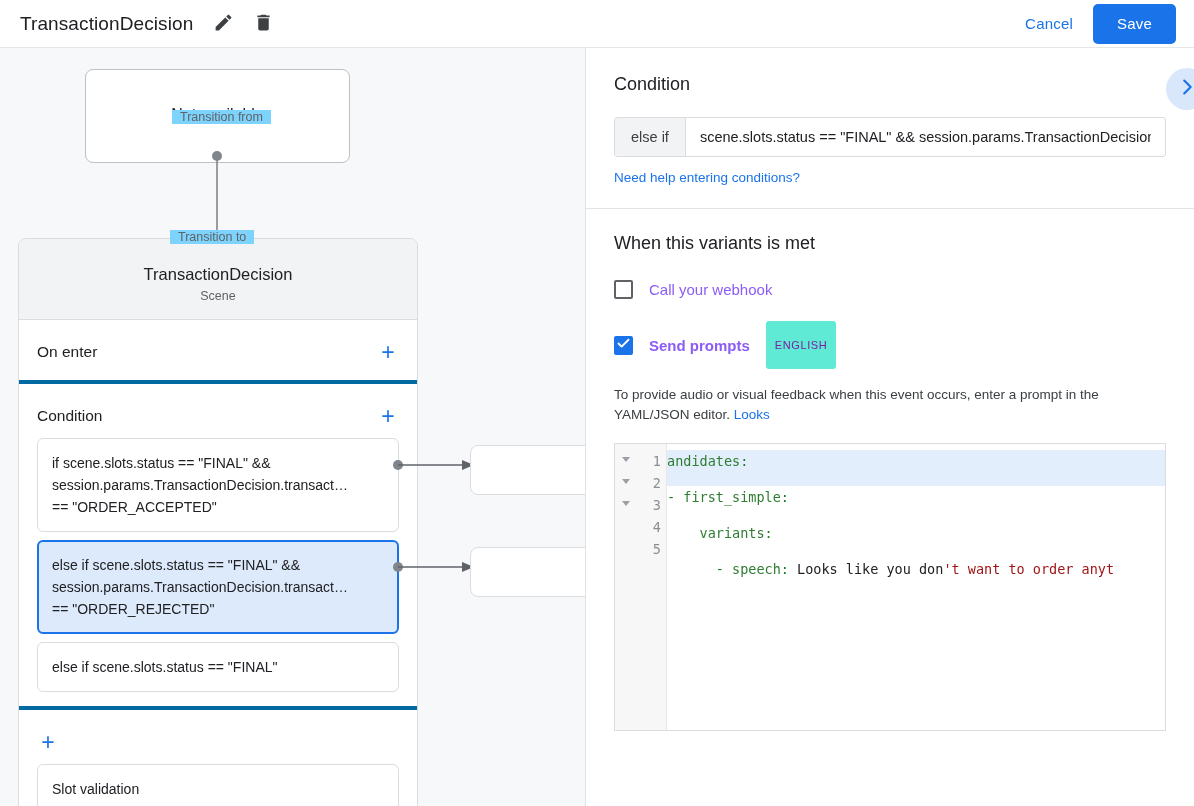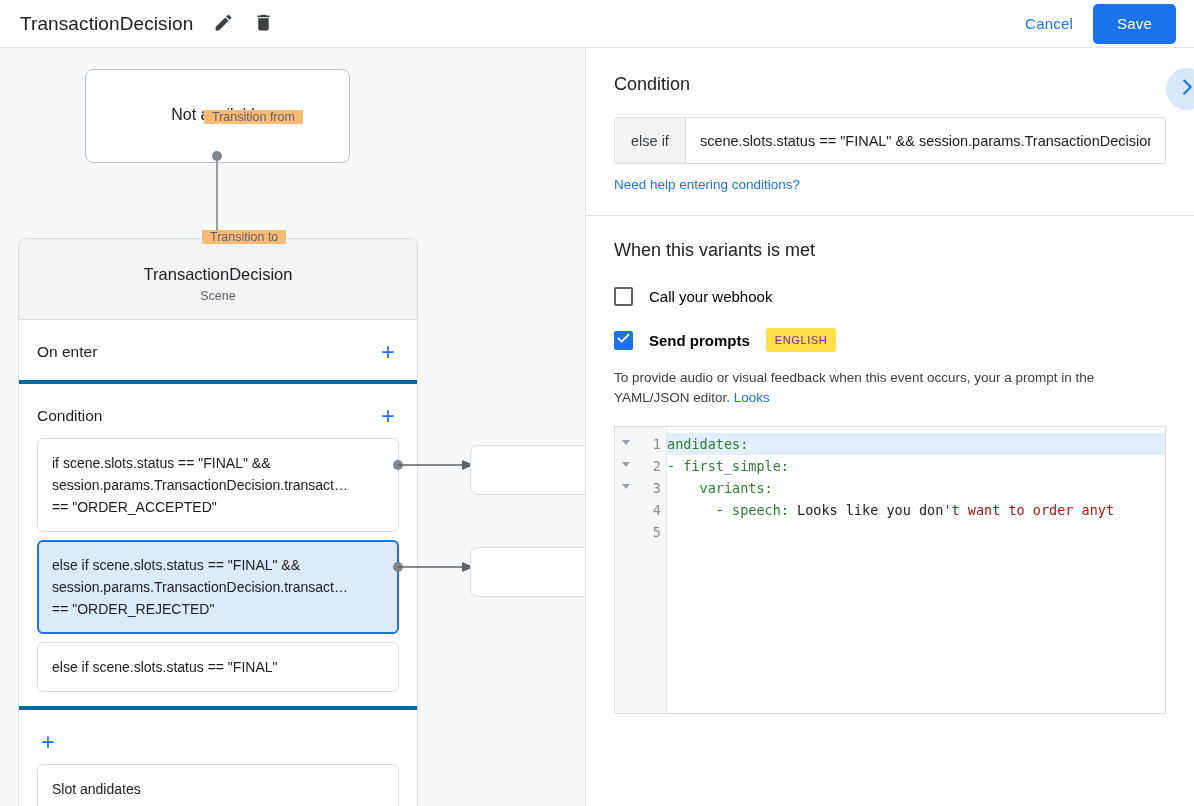--- a/index.html
+++ b/index.html
@@ -70,26 +70,25 @@
   
   .fieldset-box {
     position: absolute;
     border: 1px solid #bdc1c6;
     border-radius: 8px;
     background: #ffffff;
   }
   .fieldset-legend {
     position: absolute;
     top: -8px;
-    background: #fdba74;
+    background: #7dd3fc;
     padding: 0 8px;
     font-size: 12.5px;
     color: #5f6368;
     white-space: nowrap;
-    margin-left: 32px;
   }
 
   #transition-from-box {
     left: 85px; top: 21px;
     width: 265px; height: 94px;
   }
   #transition-from-legend { left: 88px; }
   #transition-from-value {
     position: absolute;
     left: 0; right: 0; top: 36px;
@@ -208,21 +207,21 @@
     width: 42px; height: 42px;
     border-radius: 50%;
     background: #d9e7fb;
     display: flex; align-items: center; justify-content: center;
     cursor: pointer;
   }
   #condition-row {
     display: flex;
     border: 1px solid #dadce0;
     border-radius: 3px;
-    height: 47px;
+    height: 40px;
     overflow: hidden;
     background: #fff;
   }
   #condition-prefix {
     background: #f1f3f4;
     border-right: 1px solid #dadce0;
     display: flex; align-items: center;
     padding: 0 16px;
     font-size: 14.5px;
     color: #3c4043;
@@ -259,30 +258,30 @@
     flex: 0 0 auto;
   }
   .cbox.checked {
     background: #1a73e8;
     border-color: #1a73e8;
     display: flex; align-items: center; justify-content: center;
   }
   .check-label {
     margin-left: 16px;
     font-size: 15px;
-    color: #000000;
+    color: #8b5cf6;
   }
   .check-label.bold { font-weight: bold; }
   #lang-badge {
     margin-left: 16px;
-    background: #fde047;
+    background: #5eead4;
     color: #7b1fa2;
     font-size: 11px;
     letter-spacing: .6px;
-    padding: 6px 9px;
+    padding: 18px 9px;
     border-radius: 3px;
   }
   #prompts-desc {
     font-size: 13.5px;
     color: #3c4043;
     line-height: 20px;
     margin-top: -6px;
     margin-bottom: 18px;
   }
   #prompts-help-link { color: #1a73e8; text-decoration: none; cursor: pointer; }
@@ -336,21 +335,21 @@
   }
   #code-area {
     flex: 1 1 auto;
     padding-top: 6px;
     font-family: "DejaVu Sans Mono", monospace;
     font-size: 13.5px;
     white-space: pre;
     overflow: hidden;
     position: relative;
   }
-  .code-line { height: 22px; line-height: 22px; padding-left: 0; }
+  .code-line { height: 36px; line-height: 22px; padding-left: 0; }
   .code-line.hl { background: #e2eefc; }
   .tok-key { color: #2e7d32; }
   .tok-punc { color: #1e7a27; }
   .tok-plain { color: #202124; }
   .tok-str { color: #a31515; }
 </style>
 </head>
 <body>
 
 <div id="topbar">
@@ -427,21 +426,21 @@
         <span class="ln">else if scene.slots.status == "FINAL"</span>
       </div>
     </div>
 
     <div class="card-section">
       <div class="section-head">
         <span class="plus-btn">+</span>
       </div>
 
       <div class="item-box">
-        <span class="ln">Slot andidates</span>
+        <span class="ln">Slot validation</span>
       </div>
 
     </div>
   </div>
 
   <div id="transition-to-legend" class="fieldset-legend">Transition to</div>
 
   <svg class="edge" id="edge-1">
     <circle cx="6" cy="6" r="5" fill="#80868b"></circle>
     <line x1="6" y1="6" x2="72" y2="6" stroke="#5f6368" stroke-width="1.4"></line>
@@ -492,21 +491,21 @@
           <svg width="15" height="15" viewBox="0 0 24 24" fill="none" stroke="#ffffff" stroke-width="3" stroke-linecap="round" stroke-linejoin="round" aria-hidden="true">
             <polyline points="20 6 9 17 4 12"></polyline>
           </svg>
         </span>
       </div>
       <span class="check-label bold">Send prompts</span>
       <span id="lang-badge">ENGLISH</span>
     </div>
 
     <div id="prompts-desc">
-      <span>To provide audio or visual feedback when this event occurs, your a prompt in the YAML/JSON editor.</span>
+      <span>To provide audio or visual feedback when this event occurs, enter a prompt in the YAML/JSON editor.</span>
       <a id="prompts-help-link">Looks</a>
     </div>
 
 
     <div id="code-editor">
       <div id="gutter">
           <div class="gutter-row">
             <span class="fold-caret"></span>
             <span>1</span>
           </div>

